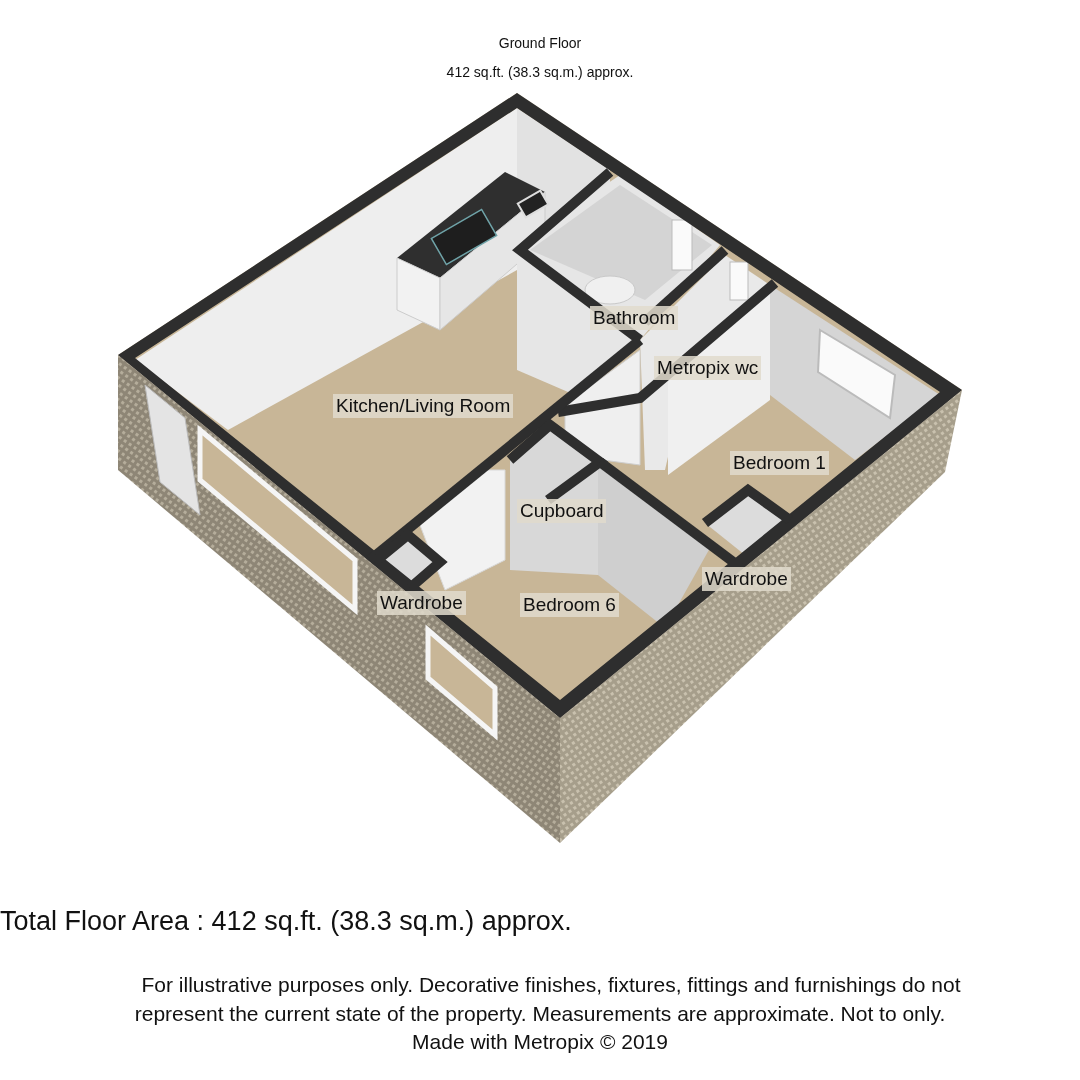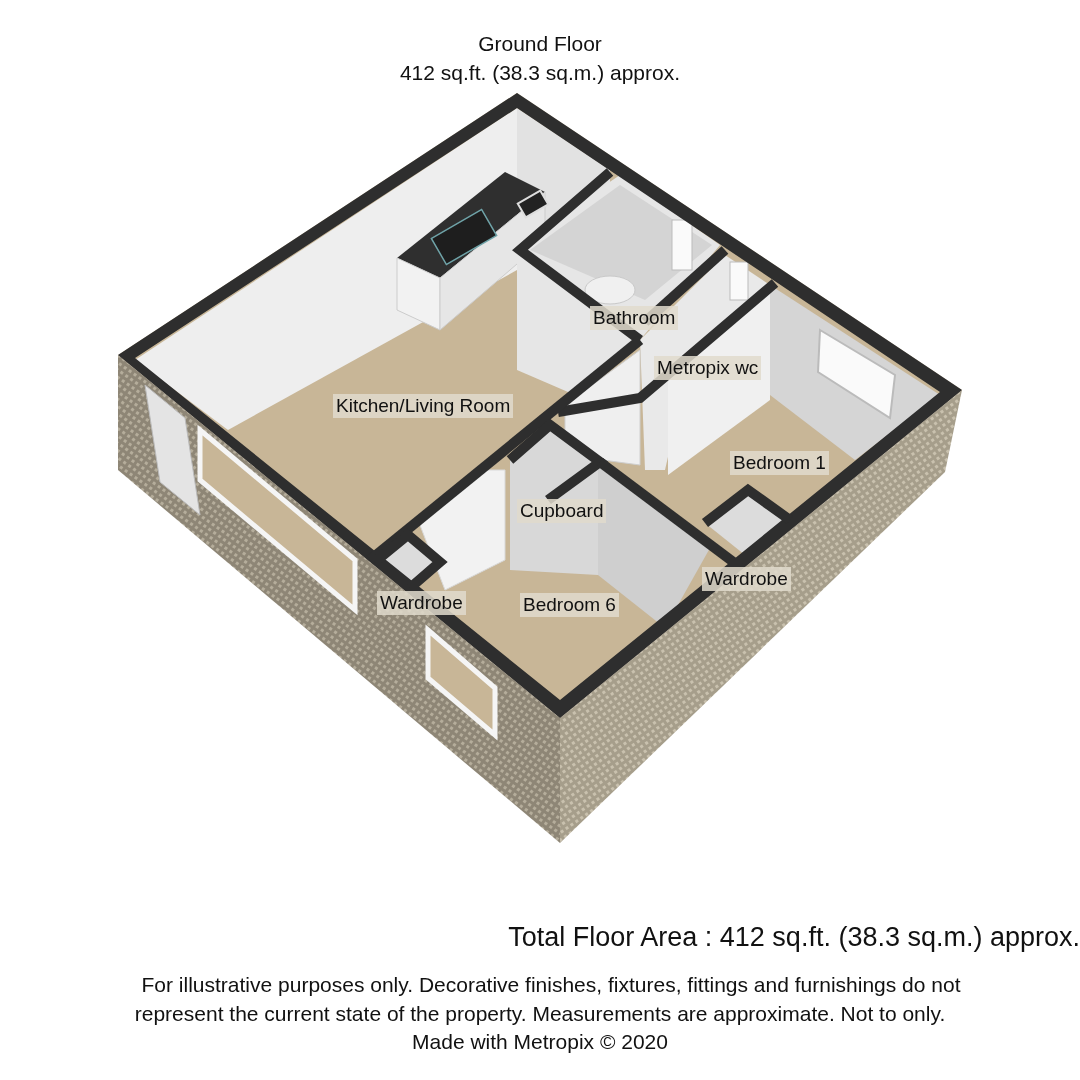--- a/index.html
+++ b/index.html
@@ -1,22 +1,22 @@
 <!DOCTYPE html>
 <html><head>
 <meta charset="utf-8">
 <style>
   html, body { margin:0; padding:0; background:#ffffff; }
   body { width:1080px; height:1080px; position:relative; overflow:hidden; font-family:"Liberation Sans", sans-serif; color:#111; }
-  .title { position:absolute; left:0; width:1080px; text-align:center; font-size:21px; line-height:29px; }
+  .title { position:absolute; left:0; width:1080px; text-align:center; font-size:14px; line-height:29px; }
   #floor-title { top:29px; }
   #floor-area { top:58px; }
   svg.plan { position:absolute; left:0; top:0; width:1080px; height:1080px; }
   .room-label { position:absolute; font-size:19px; background:rgba(225,218,205,0.85); padding:1px 3px; white-space:nowrap; color:#111; }
-  #total-area { position:absolute; top:906px; left:0; width:1080px; text-align:right; font-size:27px;margin-top:16px; }
+  #total-area { position:absolute; top:906px; left:0; width:1080px; text-align:left; font-size:27px; }
   .disclaimer { position:absolute; left:0; width:1080px; text-align:center; font-size:21px; line-height:28.5px; }
   #disclaimer-1 { top:971px;margin-left:11px; }
   #disclaimer-2 { top:999.5px; }
   #credit { top:1028px; }
 </style>
 </head>
 <body>
 
 <div class="title" id="floor-title">Ground Floor</div>
 <div class="title" id="floor-area">412 sq.ft. (38.3 sq.m.) approx.</div>
@@ -95,13 +95,13 @@
 <div class="room-label" style="left:654px;top:356px;">Metropix wc</div>
 <div class="room-label" style="left:730px;top:451px;">Bedroom 1</div>
 <div class="room-label" style="left:517px;top:499px;">Cupboard</div>
 <div class="room-label" style="left:702px;top:567px;">Wardrobe</div>
 <div class="room-label" style="left:377px;top:591px;">Wardrobe</div>
 <div class="room-label" style="left:520px;top:593px;">Bedroom 6</div>
 
 <div id="total-area">Total Floor Area : 412 sq.ft. (38.3 sq.m.) approx.</div>
 <div class="disclaimer" id="disclaimer-1">For illustrative purposes only. Decorative finishes, fixtures, fittings and furnishings do not</div>
 <div class="disclaimer" id="disclaimer-2">represent the current state of the property. Measurements are approximate. Not to only.</div>
-<div class="disclaimer" id="credit">Made with Metropix © 2020</div>
+<div class="disclaimer" id="credit">Made with Metropix © 2019</div>
 
 </body></html>

